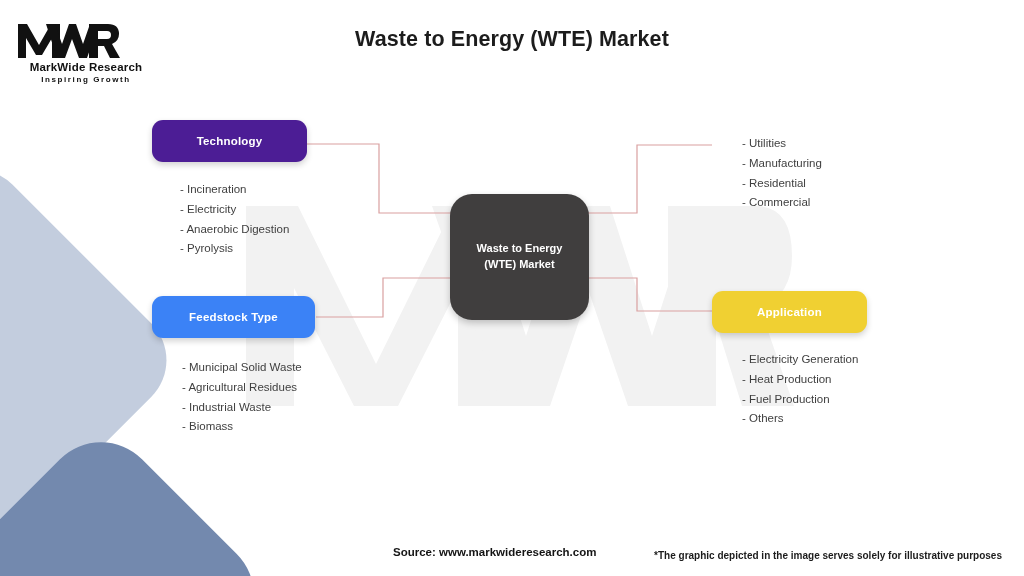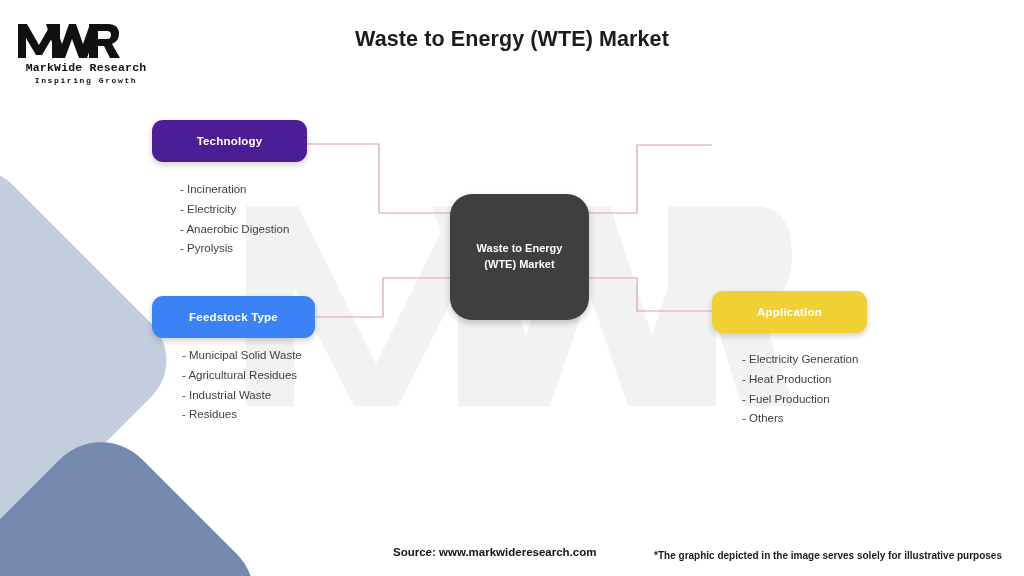--- a/index.html
+++ b/index.html
@@ -56,21 +56,20 @@
     opacity: 1;
   }
 
   
   .logo {
     position: absolute;
     left: 16px;
     top: 22px;
     width: 140px;
     text-align: center;
-    font-family: Liberation Mono, monospace;
   }
   .logo-mark { display: block; }
   .logo-name {
     font-size: 11.5px;
     font-weight: bold;
     letter-spacing: 0.2px;
     color: #111111;
     margin-top: 1px;
   }
   .logo-tag {
@@ -150,21 +149,21 @@
   .cat-list li {
     font-size: 11.5px;
     color: #3f3f3f;
     line-height: 1.72;
     white-space: nowrap;
   }
 
   #cat-technology      { left: 152px; top: 120px; width: 155px; }
   #cat-technology .cat-list   { margin-top: 18px; padding-left: 28px; }
   #cat-feedstock       { left: 152px; top: 296px; width: 163px; }
-  #cat-feedstock .cat-list    { margin-top: 8px; padding-left: 30px; }
+  #cat-feedstock .cat-list    { margin-top: 20px; padding-left: 30px; }
   #cat-enduser         { left: 712px; top: 122px; width: 155px; }
   #cat-enduser .cat-list      { margin-top: 12px; padding-left: 30px; }
   #cat-application     { left: 712px; top: 291px; width: 155px; }
   #cat-application .cat-list  { margin-top: 17px; padding-left: 30px; }
 
   
   .source {
     position: absolute;
     left: 393px;
     top: 546px;
@@ -243,25 +242,31 @@
 </div>
 
 <div class="cat" id="cat-feedstock">
   <div class="cat-head" style="background:#3b82f6">
     <span>Feedstock Type</span>
   </div>
   <ul class="cat-list">
     <li>- Municipal Solid Waste</li>
     <li>- Agricultural Residues</li>
     <li>- Industrial Waste</li>
-    <li>- Residues</li>
+    <li>- Biomass</li>
   </ul>
 </div>
 
 <div class="cat" id="cat-enduser">
+  <ul class="cat-list">
+    <li>- Utilities</li>
+    <li>- Manufacturing</li>
+    <li>- Residential</li>
+    <li>- Commercial</li>
+  </ul>
 </div>
 
 <div class="cat" id="cat-application">
   <div class="cat-head" style="background:#f0d032">
     <span>Application</span>
   </div>
   <ul class="cat-list">
     <li>- Electricity Generation</li>
     <li>- Heat Production</li>
     <li>- Fuel Production</li>

